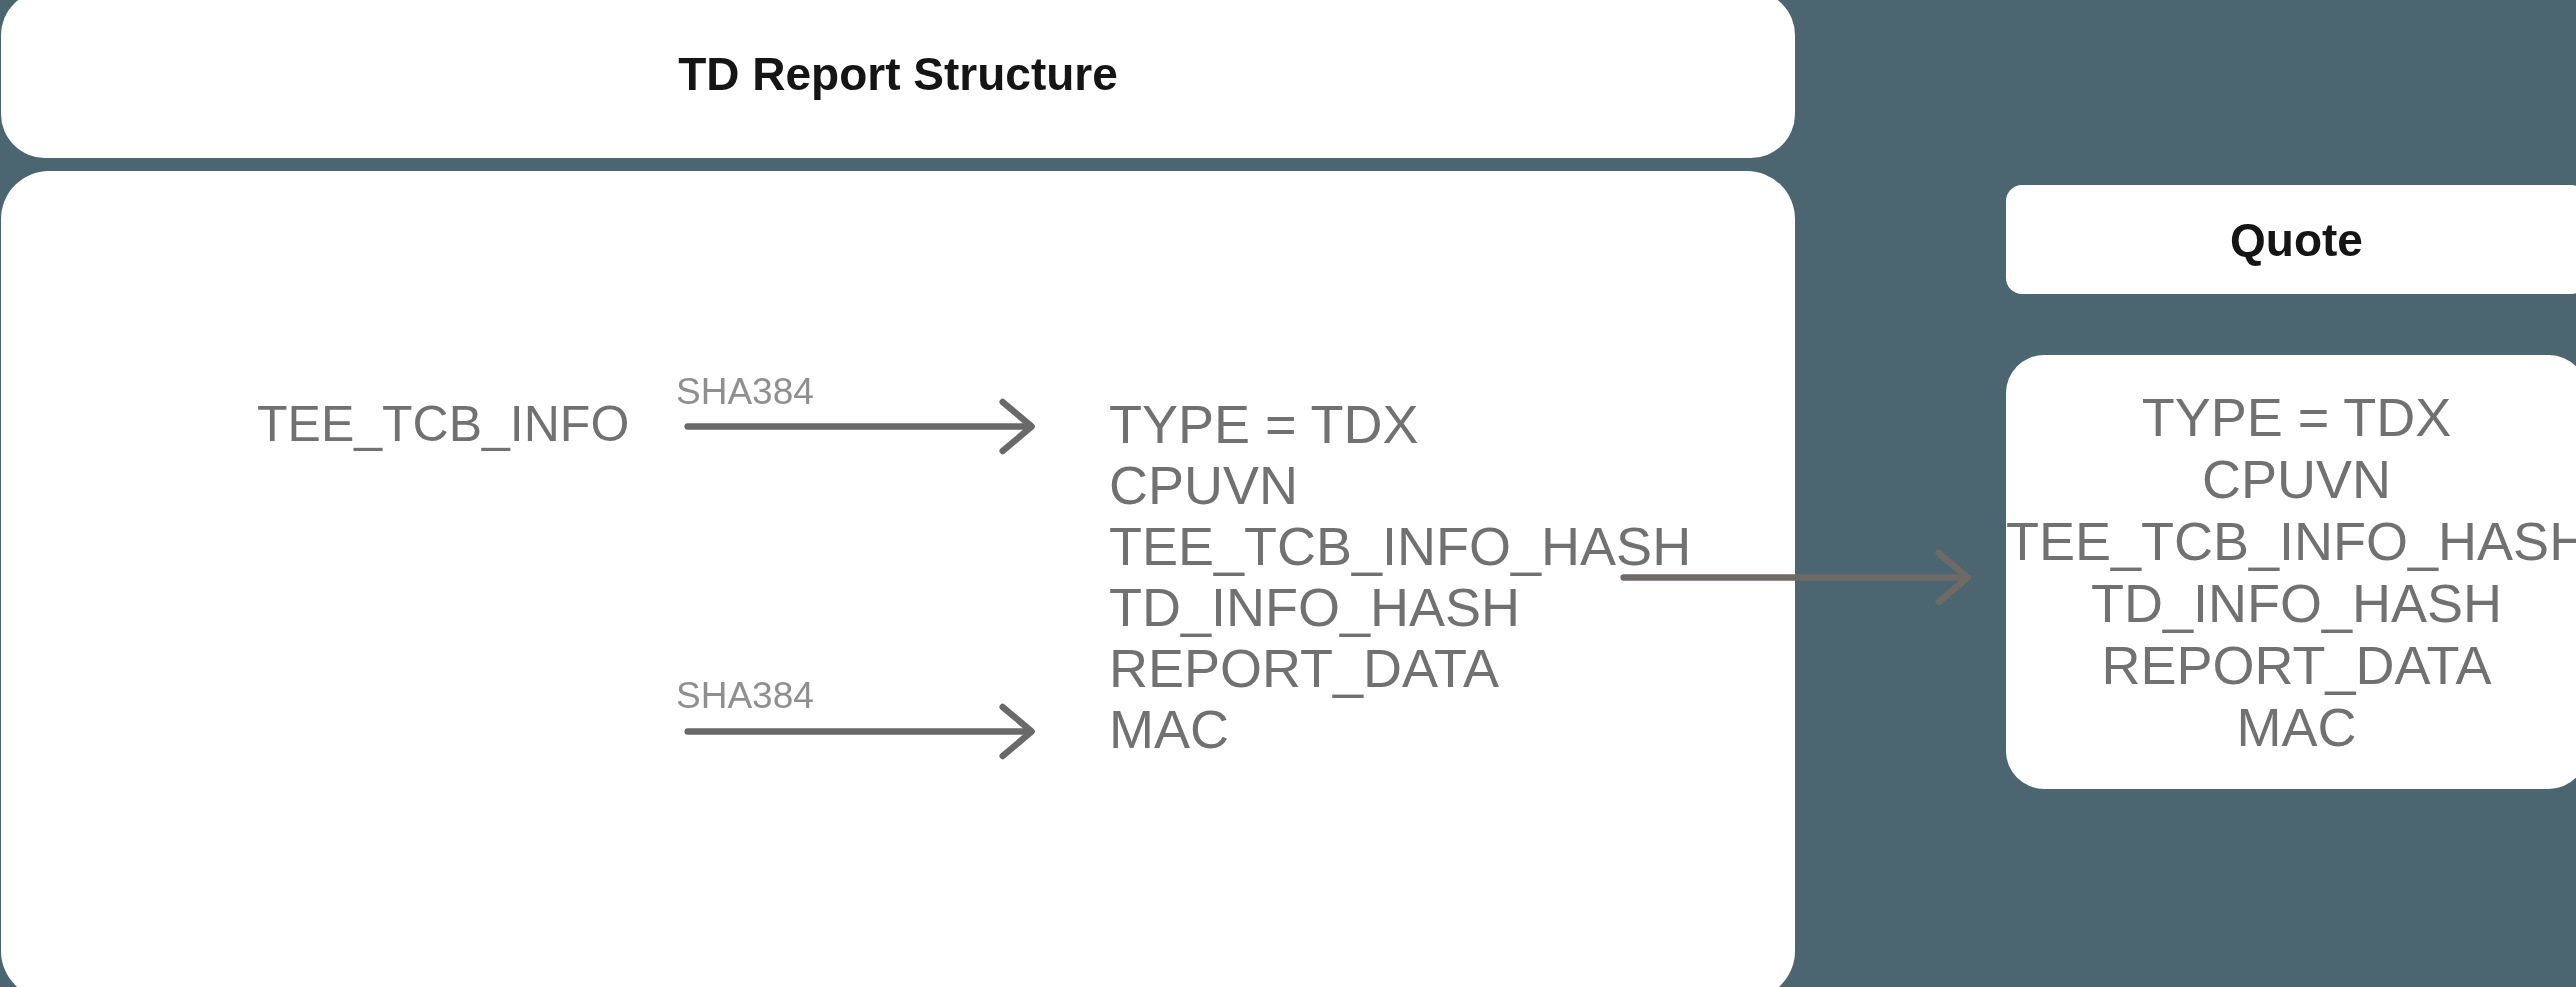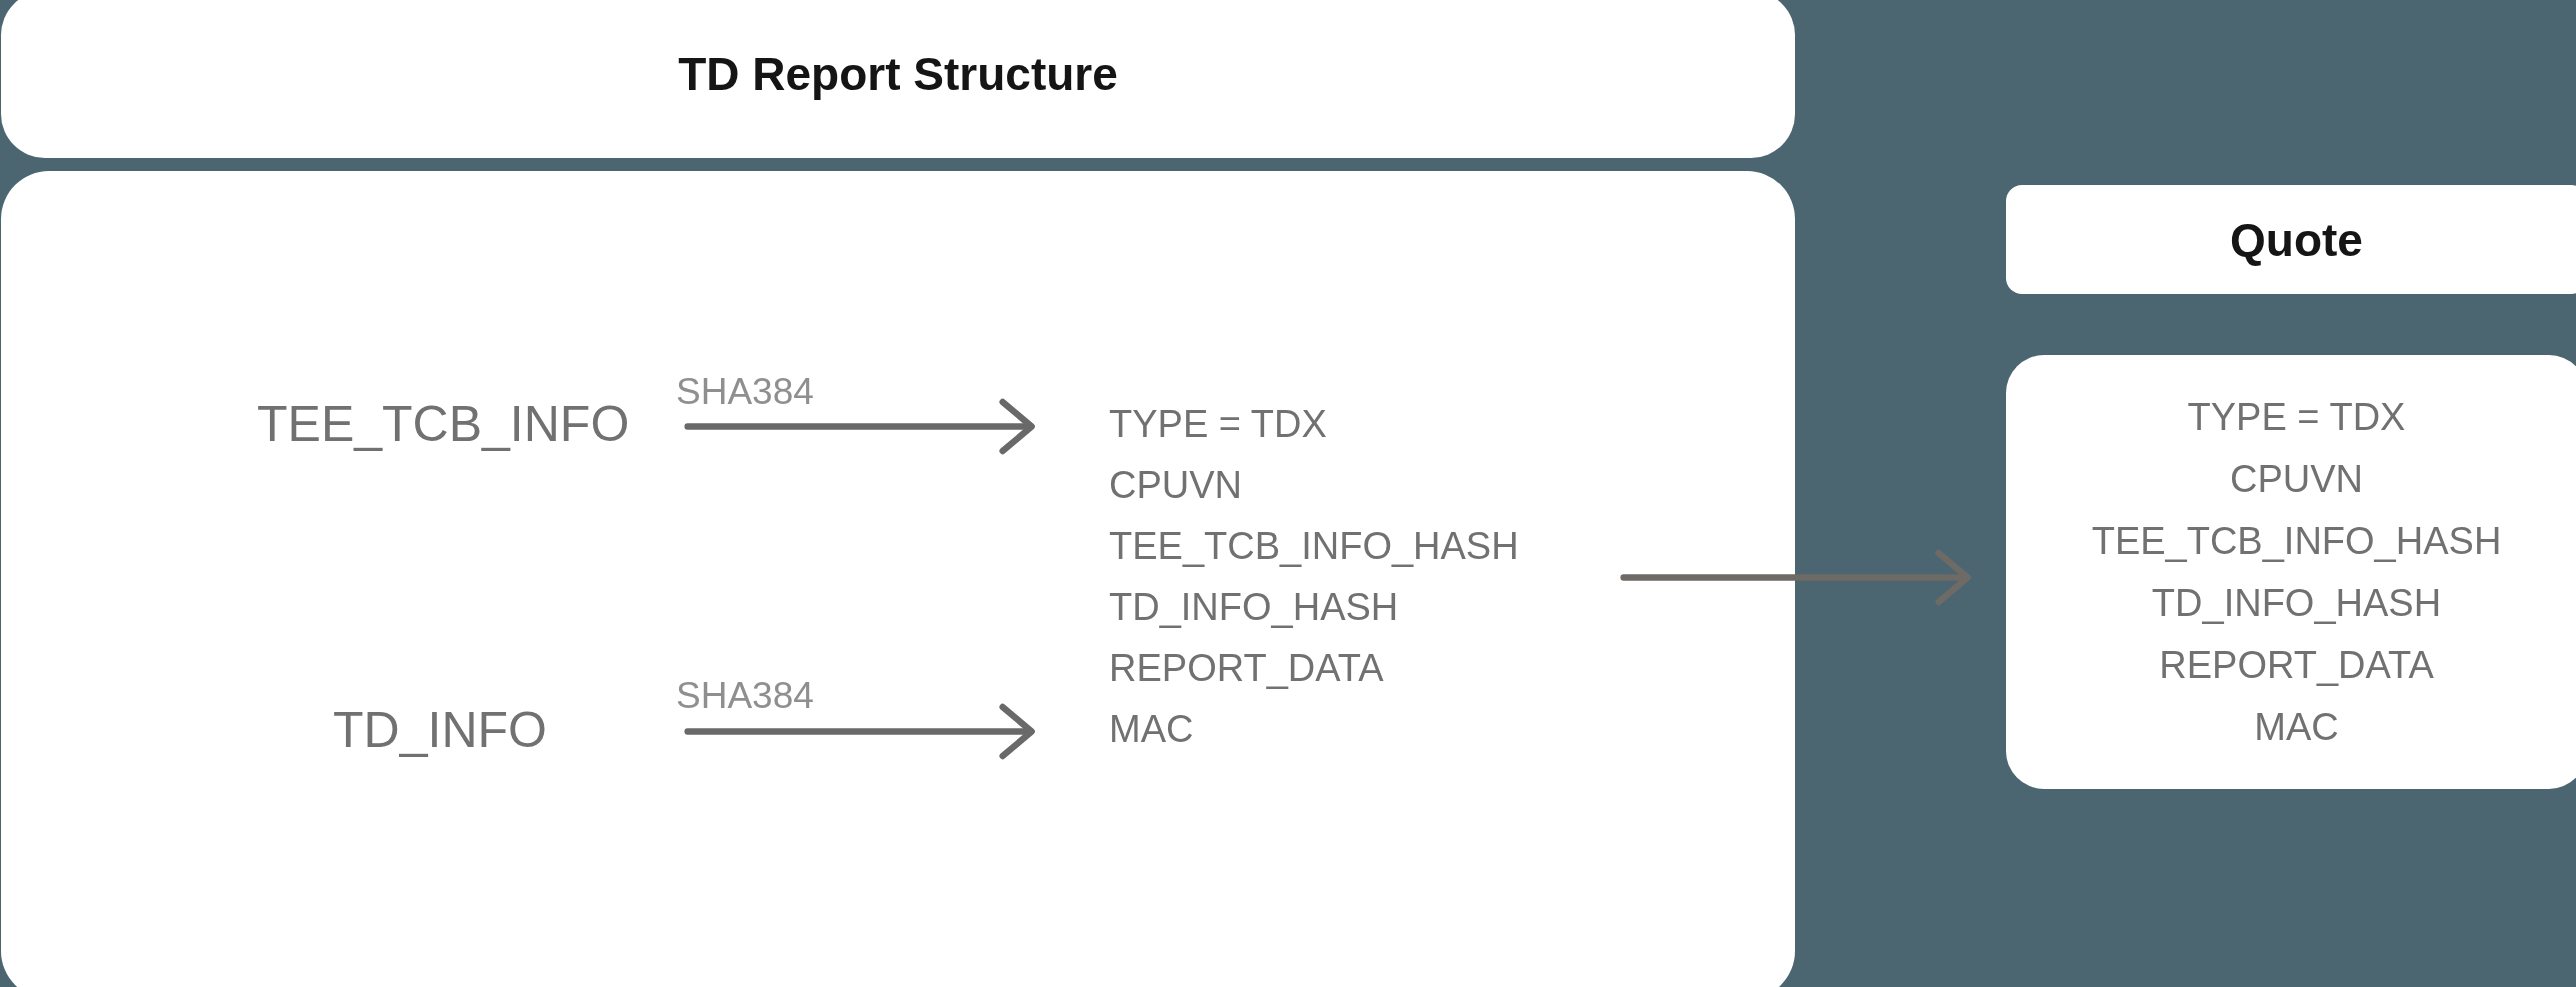--- a/index.html
+++ b/index.html
@@ -62,21 +62,21 @@
   .hash-label{
     position:absolute;
     width:366px;
     font-size:37px;
     color:var(--hash-label-text);
     line-height:53px;
     white-space:nowrap;
   }
   .field-list{
     position:absolute;
-    font-size:38px;
+    font-size:54px;
     color:var(--body-text);
     line-height:61px;
   }
   .report-fields{
     left:1097px;top:394px;
     text-align:left;
   }
   .quote-fields{
     left:1994px;top:386px;width:581px;
     text-align:center;
@@ -100,21 +100,20 @@
 
 <div class="canvas">
 
   <div class="panel title-panel">
     <div class="heading">TD Report Structure</div>
   </div>
 
   <div class="panel main-panel"></div>
 
   <div class="struct-label" style="left:245px;top:394px;">TEE_TCB_INFO</div>
-  <div class="struct-label" style="left:245px;top:700px;">TD_INFO</div>
 
   <div class="hash-label" style="left:664px;top:365px;">SHA384</div>
   <div class="hash-label" style="left:664px;top:669px;">SHA384</div>
 
   <svg class="arrow" style="left:668px;top:392px;" width="362" height="69" viewBox="0 0 396 76" aria-hidden="true">
     <line x1="7" y1="38" x2="378" y2="38"></line>
     <polyline points="354,11 386,38 354,65"></polyline>
   </svg>
   <svg class="arrow" style="left:668px;top:697px;" width="362" height="69" viewBox="0 0 396 76" aria-hidden="true">
     <line x1="7" y1="38" x2="378" y2="38"></line>

